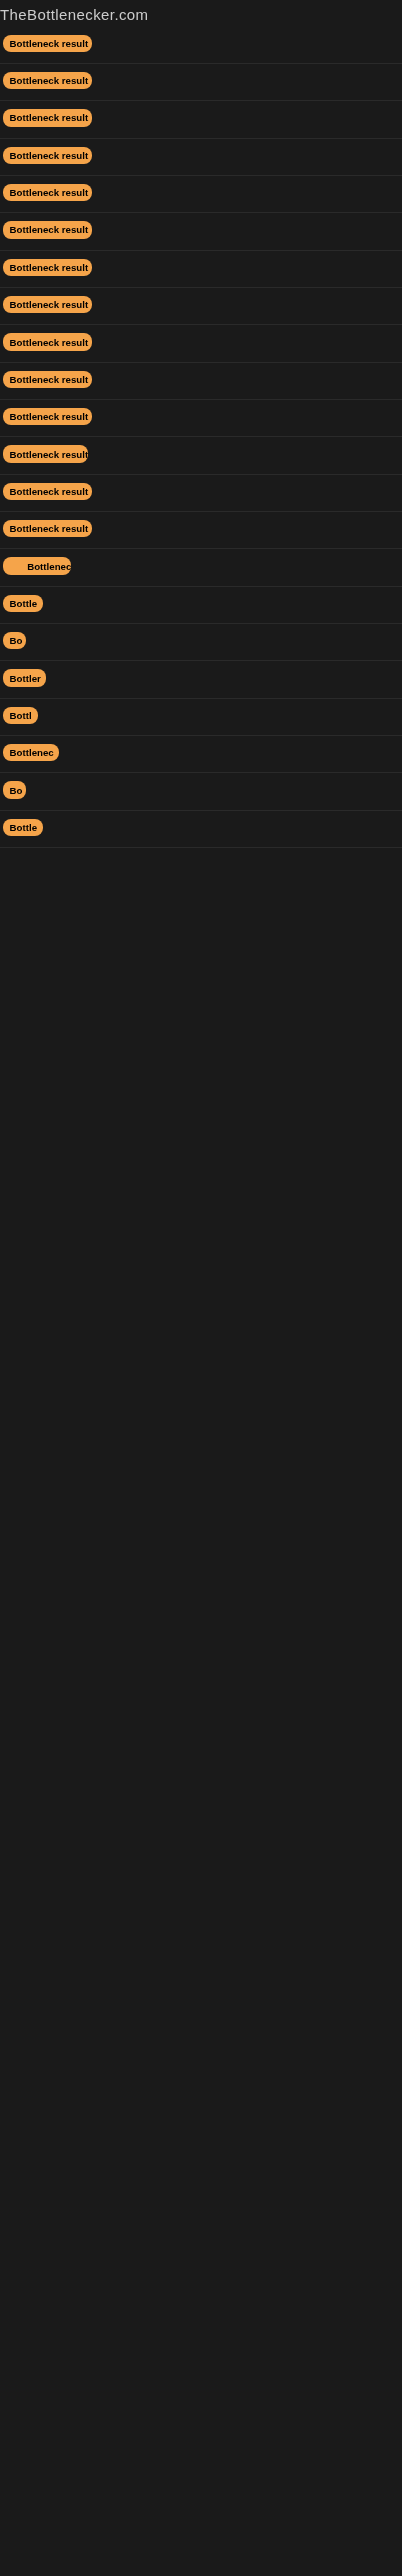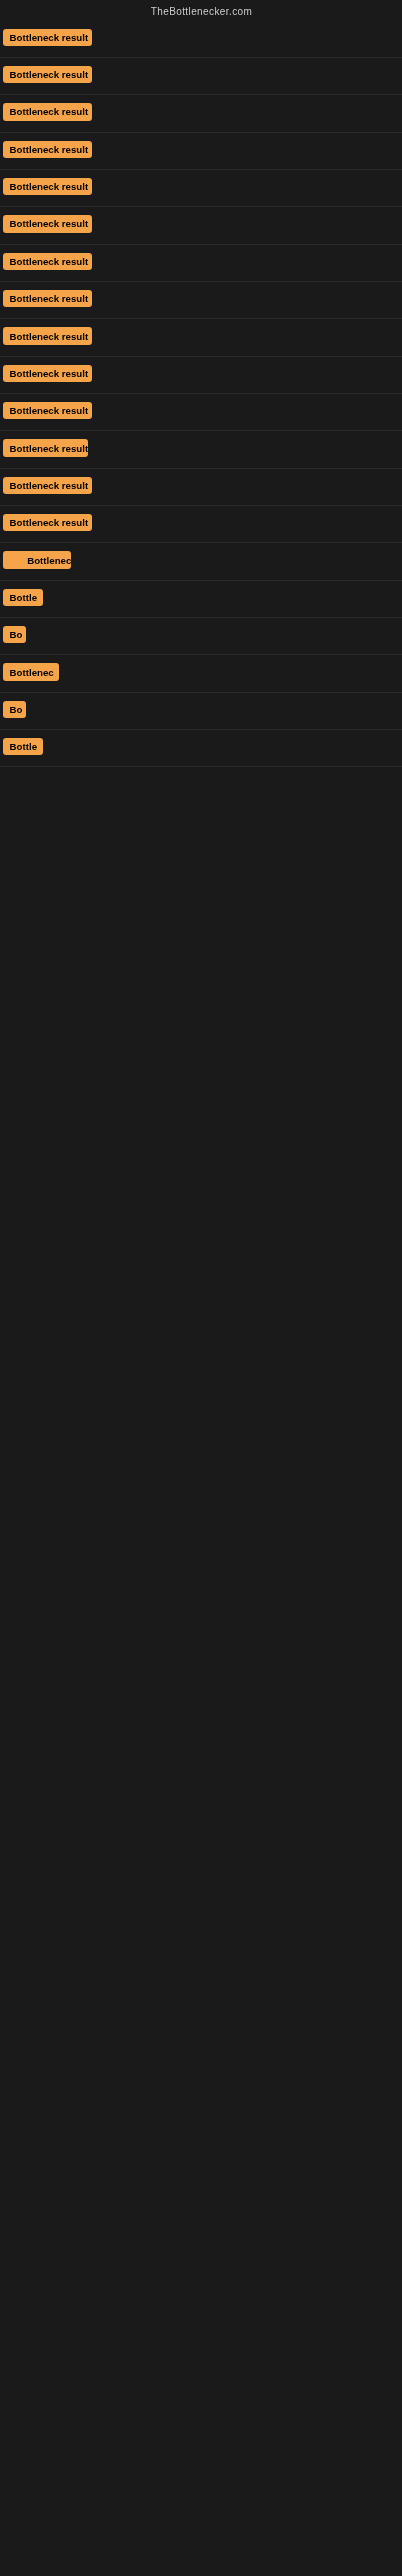--- a/index.html
+++ b/index.html
@@ -10,36 +10,36 @@
 
     body {
       width: 403px;
       min-height: 2576px;
       background-color: #1a1a1a;
       font-family: Arial, sans-serif;
       position: relative;
     }
 
     .site-title {
-      text-align: center;
+      text-align: left;
       color: #cccccc;
-      font-size: 10px;
+      font-size: 15px;
       padding: 6.4px 0 3.2px 0;
       letter-spacing: 0.4px;
     }
 
     .bottleneck-item {
       display: inline-block;
       background-color: #f5a44a;
       color: #000000;
       font-size: 9.7px;
       font-weight: bold;
       padding: 3.2px 6.4px;
       margin: 3.2px 1.6px;
-      border-radius: 3px;
+      border-radius: 8px;
       white-space: nowrap;
       overflow: hidden;
     }
 
     .row {
       display: block;
       padding: 4.8px 1.6px;
       border-bottom: 0.8px solid #2a2a2a;
     }
 
@@ -60,17 +60,19 @@
     <div class="row"><span class="bottleneck-item" style="max-width: 89px;">Bottleneck result</span></div>
     <div class="row"><span class="bottleneck-item" style="max-width: 89px;">Bottleneck result</span></div>
     <div class="row"><span class="bottleneck-item" style="max-width: 89px;">Bottleneck result</span></div>
     <div class="row"><span class="bottleneck-item" style="max-width: 89px;">Bottleneck result</span></div>
     <div class="row"><span class="bottleneck-item" style="max-width: 85px;">Bottleneck result</span></div>
     <div class="row"><span class="bottleneck-item" style="max-width: 89px;">Bottleneck result</span></div>
     <div class="row"><span class="bottleneck-item" style="max-width: 89px;">Bottleneck result</span></div>
     <div class="row"><span class="bottleneck-item" style="max-width: 68px; padding-left: 24px;">Bottleneck re</span></div>
     <div class="row"><span class="bottleneck-item" style="max-width: 42px;">Bottle</span></div>
     <div class="row"><span class="bottleneck-item" style="max-width: 22.5px;">Bo</span></div>
+    <div class="row"><span class="bottleneck-item" style="max-width: 43px;">Bottler</span></div>
+    <div class="row"><span class="bottleneck-item" style="max-width: 36px;">Bottl</span></div>
     <div class="row"><span class="bottleneck-item" style="max-width: 56px;">Bottlenec</span></div>
     <div class="row"><span class="bottleneck-item" style="max-width: 22.5px;">Bo</span></div>
     <div class="row"><span class="bottleneck-item" style="max-width: 42px;">Bottle</span></div>
   </div>
 
 
 </body></html>

